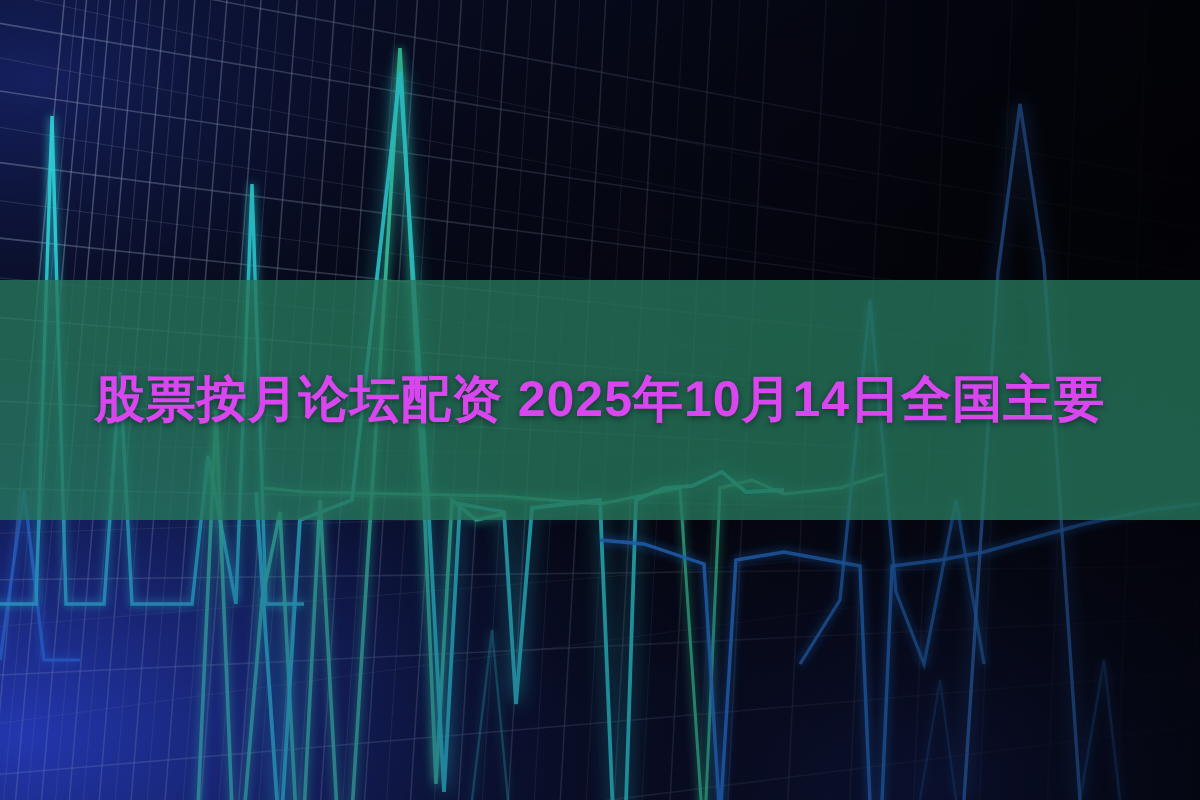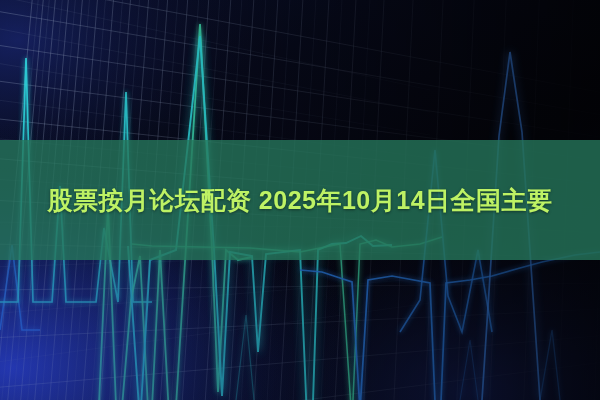--- a/index.html
+++ b/index.html
@@ -15,21 +15,21 @@
   #bg-svg{position:absolute;left:0;top:0;width:600px;height:400px;display:block;}
 
   
   #band{
     position:absolute;left:0;top:140px;width:600px;height:120px;
     background:rgba(38,120,92,0.78);
     display:flex;flex-direction:column;
     align-items:center;justify-content:center;
   }
   .title-line{
-    color:#bef264;
+    color:#d946ef;
     font-size:25px;
     font-weight:bold;
     line-height:38px;
     letter-spacing:0.5px;
     white-space:nowrap;
     text-align:center;
     text-shadow:0 1px 3px rgba(0,0,0,0.45);
   }
 </style>
 </head>

